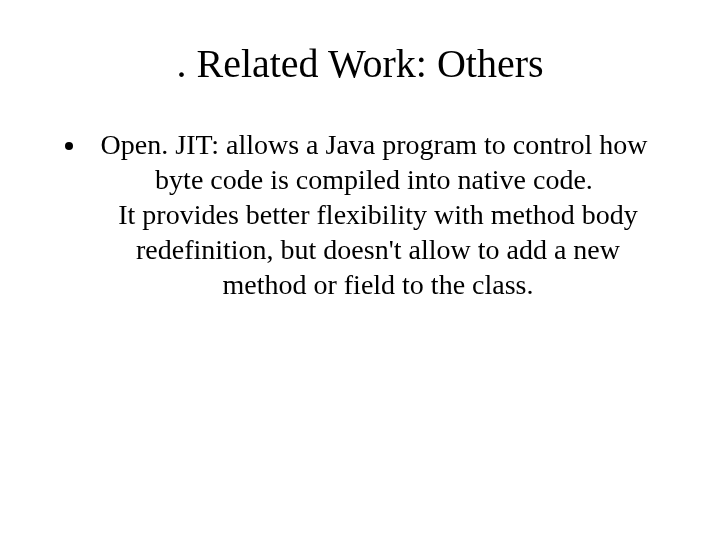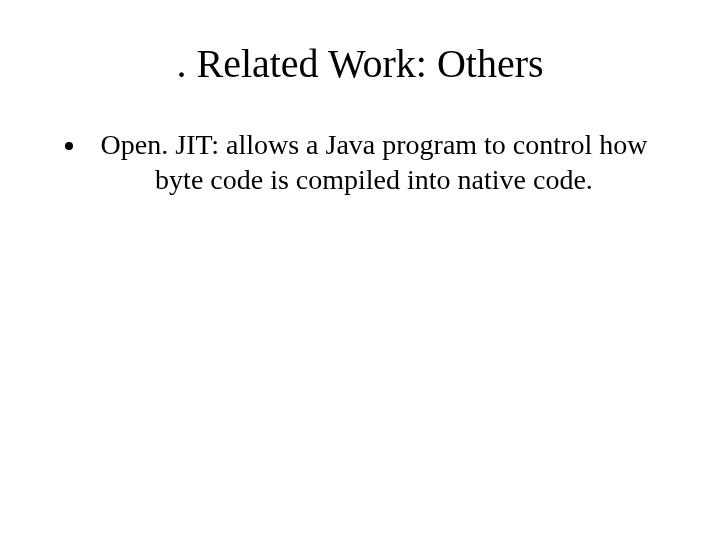--- a/index.html
+++ b/index.html
@@ -45,16 +45,17 @@
 </style>
 </head>
 <body>
 
 <div class="slide">
   <h1 class="title">. Related Work: Others</h1>
   <div class="body">
     <ul>
       <li>
         <span class="bullet-text">Open. JIT: allows a Java program to control how byte code is compiled into native code.</span>
+        <span class="cont">It provides better flexibility with method body redefinition, but doesn't allow to add a new method or field to the class.</span>
       </li>
     </ul>
   </div>
 </div>
 
 </body></html>

